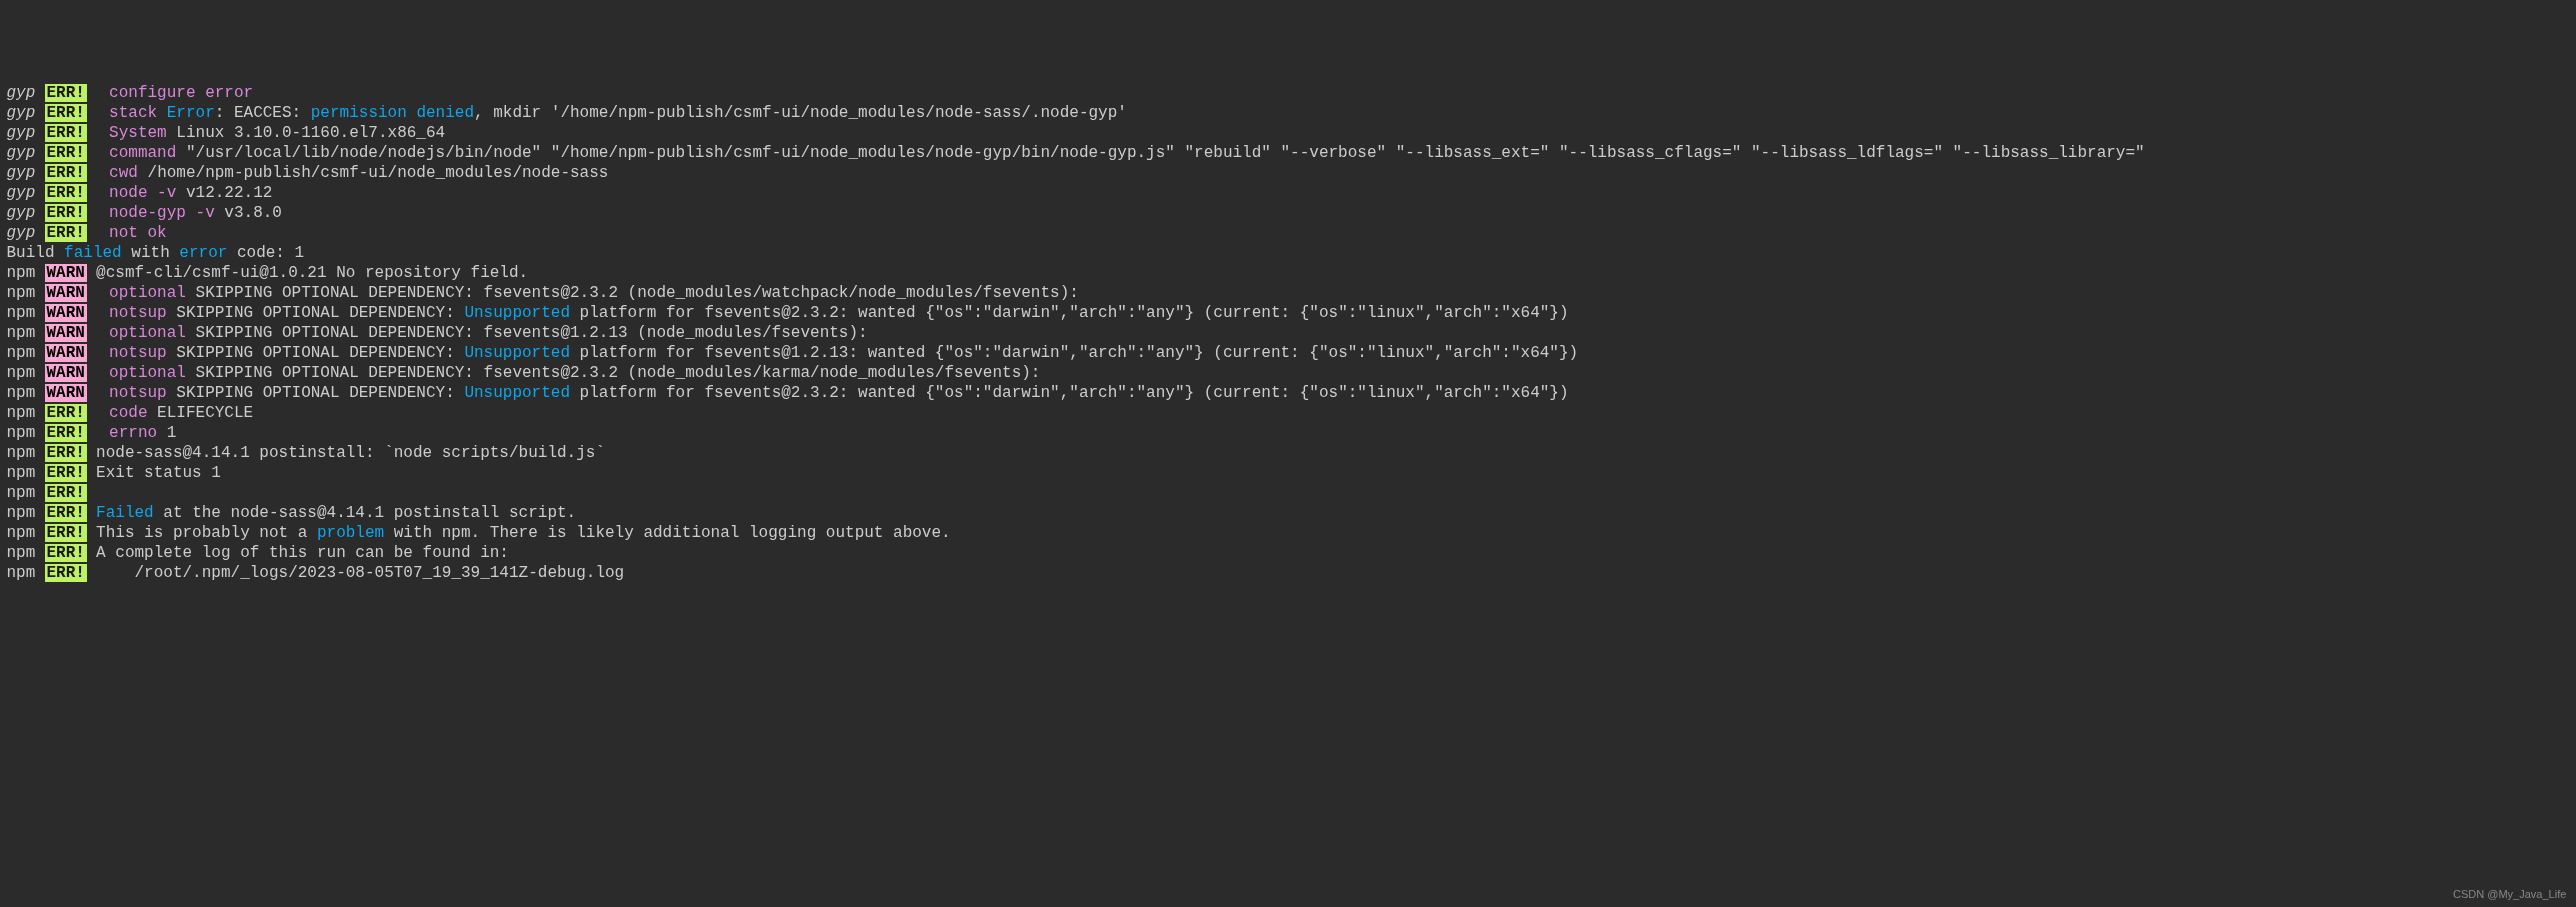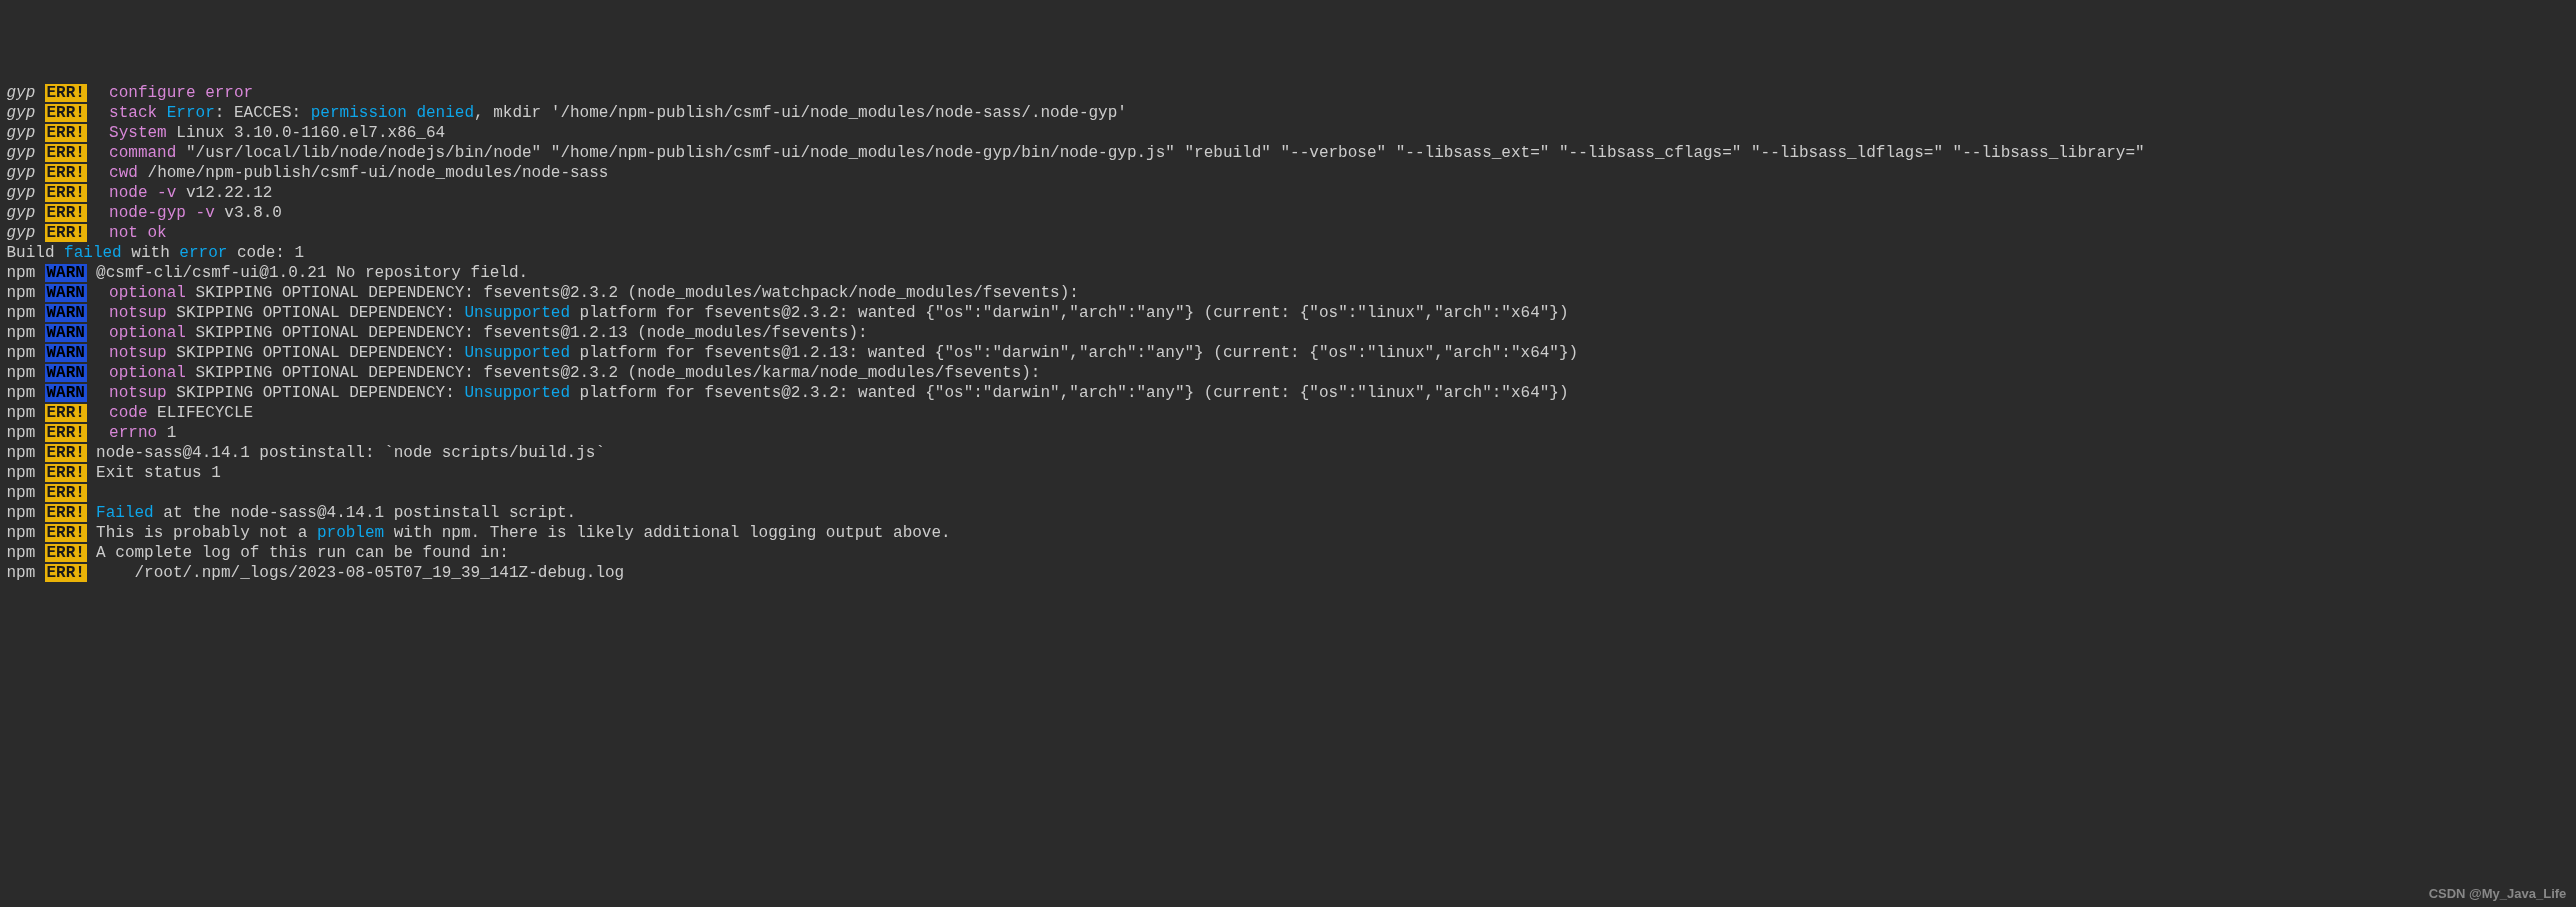--- a/index.html
+++ b/index.html
@@ -9,42 +9,41 @@
     font-family: "Consolas", "Courier New", monospace;
     font-size: 16px;
     line-height: 1.25;
     white-space: pre;
     padding: 3.2px 6.5px;
     overflow-x: auto;
   }
   .line { white-space: pre; }
   .gyp { color: #cccccc; font-style: italic; }
   .err {
-    background: #eab308;
+    background: #bef264;
     color: #1a1a1a;
     font-weight: bold;
     padding: 0 1.6px;
   }
   .warn {
-    background: #1d4ed8;
+    background: #f9a8d4;
     color: #000000;
     font-weight: bold;
     padding: 0 1.6px;
   }
   .magenta { color: #d787d7; margin-left: 13px; }
   .orange { color: #0ea5e9; }
   .white { color: #cccccc; }
   .watermark {
     position: fixed;
     bottom: 4.8px;
     right: 9.7px;
     color: #888888;
-    font-size: 13px;
+    font-size: 11px;
     font-family: sans-serif;
-    font-weight: bold;
   }
 </style>
 </head>
 <body>
 
 
 
 <div id="terminal"><div class="line"><span class="gyp">gyp </span><span class="err">ERR!</span><span class="white"> </span><span class="magenta">configure error</span></div><div class="line"><span class="gyp">gyp </span><span class="err">ERR!</span><span class="white"> </span><span class="magenta">stack</span><span class="white"> </span><span class="orange">Error</span><span class="white">: EACCES: </span><span class="orange">permission denied</span><span class="white">, mkdir '/home/npm-publish/csmf-ui/node_modules/node-sass/.node-gyp'</span></div><div class="line"><span class="gyp">gyp </span><span class="err">ERR!</span><span class="white"> </span><span class="magenta">System</span><span class="white"> Linux 3.10.0-1160.el7.x86_64</span></div><div class="line"><span class="gyp">gyp </span><span class="err">ERR!</span><span class="white"> </span><span class="magenta">command</span><span class="white"> "/usr/local/lib/node/nodejs/bin/node" "/home/npm-publish/csmf-ui/node_modules/node-gyp/bin/node-gyp.js" "rebuild" "--verbose" "--libsass_ext=" "--libsass_cflags=" "--libsass_ldflags=" "--libsass_library="</span></div><div class="line"><span class="gyp">gyp </span><span class="err">ERR!</span><span class="white"> </span><span class="magenta">cwd</span><span class="white"> /home/npm-publish/csmf-ui/node_modules/node-sass</span></div><div class="line"><span class="gyp">gyp </span><span class="err">ERR!</span><span class="white"> </span><span class="magenta">node -v</span><span class="white"> v12.22.12</span></div><div class="line"><span class="gyp">gyp </span><span class="err">ERR!</span><span class="white"> </span><span class="magenta">node-gyp -v</span><span class="white"> v3.8.0</span></div><div class="line"><span class="gyp">gyp </span><span class="err">ERR!</span><span class="white"> </span><span class="magenta">not ok</span></div><div class="line"><span class="white">Build </span><span class="orange">failed</span><span class="white"> with </span><span class="orange">error</span><span class="white"> code: 1</span></div><div class="line"><span class="white">npm </span><span class="warn">WARN</span><span class="white"> @csmf-cli/csmf-ui@1.0.21 No repository field.</span></div><div class="line"><span class="white">npm </span><span class="warn">WARN</span><span class="white"> </span><span class="magenta">optional</span><span class="white"> SKIPPING OPTIONAL DEPENDENCY: fsevents@2.3.2 (node_modules/watchpack/node_modules/fsevents):</span></div><div class="line"><span class="white">npm </span><span class="warn">WARN</span><span class="white"> </span><span class="magenta">notsup</span><span class="white"> SKIPPING OPTIONAL DEPENDENCY: </span><span class="orange">Unsupported</span><span class="white"> platform for fsevents@2.3.2: wanted {"os":"darwin","arch":"any"} (current: {"os":"linux","arch":"x64"})</span></div><div class="line"><span class="white">npm </span><span class="warn">WARN</span><span class="white"> </span><span class="magenta">optional</span><span class="white"> SKIPPING OPTIONAL DEPENDENCY: fsevents@1.2.13 (node_modules/fsevents):</span></div><div class="line"><span class="white">npm </span><span class="warn">WARN</span><span class="white"> </span><span class="magenta">notsup</span><span class="white"> SKIPPING OPTIONAL DEPENDENCY: </span><span class="orange">Unsupported</span><span class="white"> platform for fsevents@1.2.13: wanted {"os":"darwin","arch":"any"} (current: {"os":"linux","arch":"x64"})</span></div><div class="line"><span class="white">npm </span><span class="warn">WARN</span><span class="white"> </span><span class="magenta">optional</span><span class="white"> SKIPPING OPTIONAL DEPENDENCY: fsevents@2.3.2 (node_modules/karma/node_modules/fsevents):</span></div><div class="line"><span class="white">npm </span><span class="warn">WARN</span><span class="white"> </span><span class="magenta">notsup</span><span class="white"> SKIPPING OPTIONAL DEPENDENCY: </span><span class="orange">Unsupported</span><span class="white"> platform for fsevents@2.3.2: wanted {"os":"darwin","arch":"any"} (current: {"os":"linux","arch":"x64"})</span></div><div class="line"><span class="white"></span></div><div class="line"><span class="white">npm </span><span class="err">ERR!</span><span class="white"> </span><span class="magenta">code</span><span class="white"> ELIFECYCLE</span></div><div class="line"><span class="white">npm </span><span class="err">ERR!</span><span class="white"> </span><span class="magenta">errno</span><span class="white"> 1</span></div><div class="line"><span class="white">npm </span><span class="err">ERR!</span><span class="white"> node-sass@4.14.1 postinstall: `node scripts/build.js`</span></div><div class="line"><span class="white">npm </span><span class="err">ERR!</span><span class="white"> Exit status 1</span></div><div class="line"><span class="white">npm </span><span class="err">ERR!</span></div><div class="line"><span class="white">npm </span><span class="err">ERR!</span><span class="white"> </span><span class="orange">Failed</span><span class="white"> at the node-sass@4.14.1 postinstall script.</span></div><div class="line"><span class="white">npm </span><span class="err">ERR!</span><span class="white"> This is probably not a </span><span class="orange">problem</span><span class="white"> with npm. There is likely additional logging output above.</span></div><div class="line"><span class="white"></span></div><div class="line"><span class="white">npm </span><span class="err">ERR!</span><span class="white"> A complete log of this run can be found in:</span></div><div class="line"><span class="white">npm </span><span class="err">ERR!</span><span class="white">     /root/.npm/_logs/2023-08-05T07_19_39_141Z-debug.log</span></div></div>
 <div class="watermark">CSDN @My_Java_Life</div>
 

